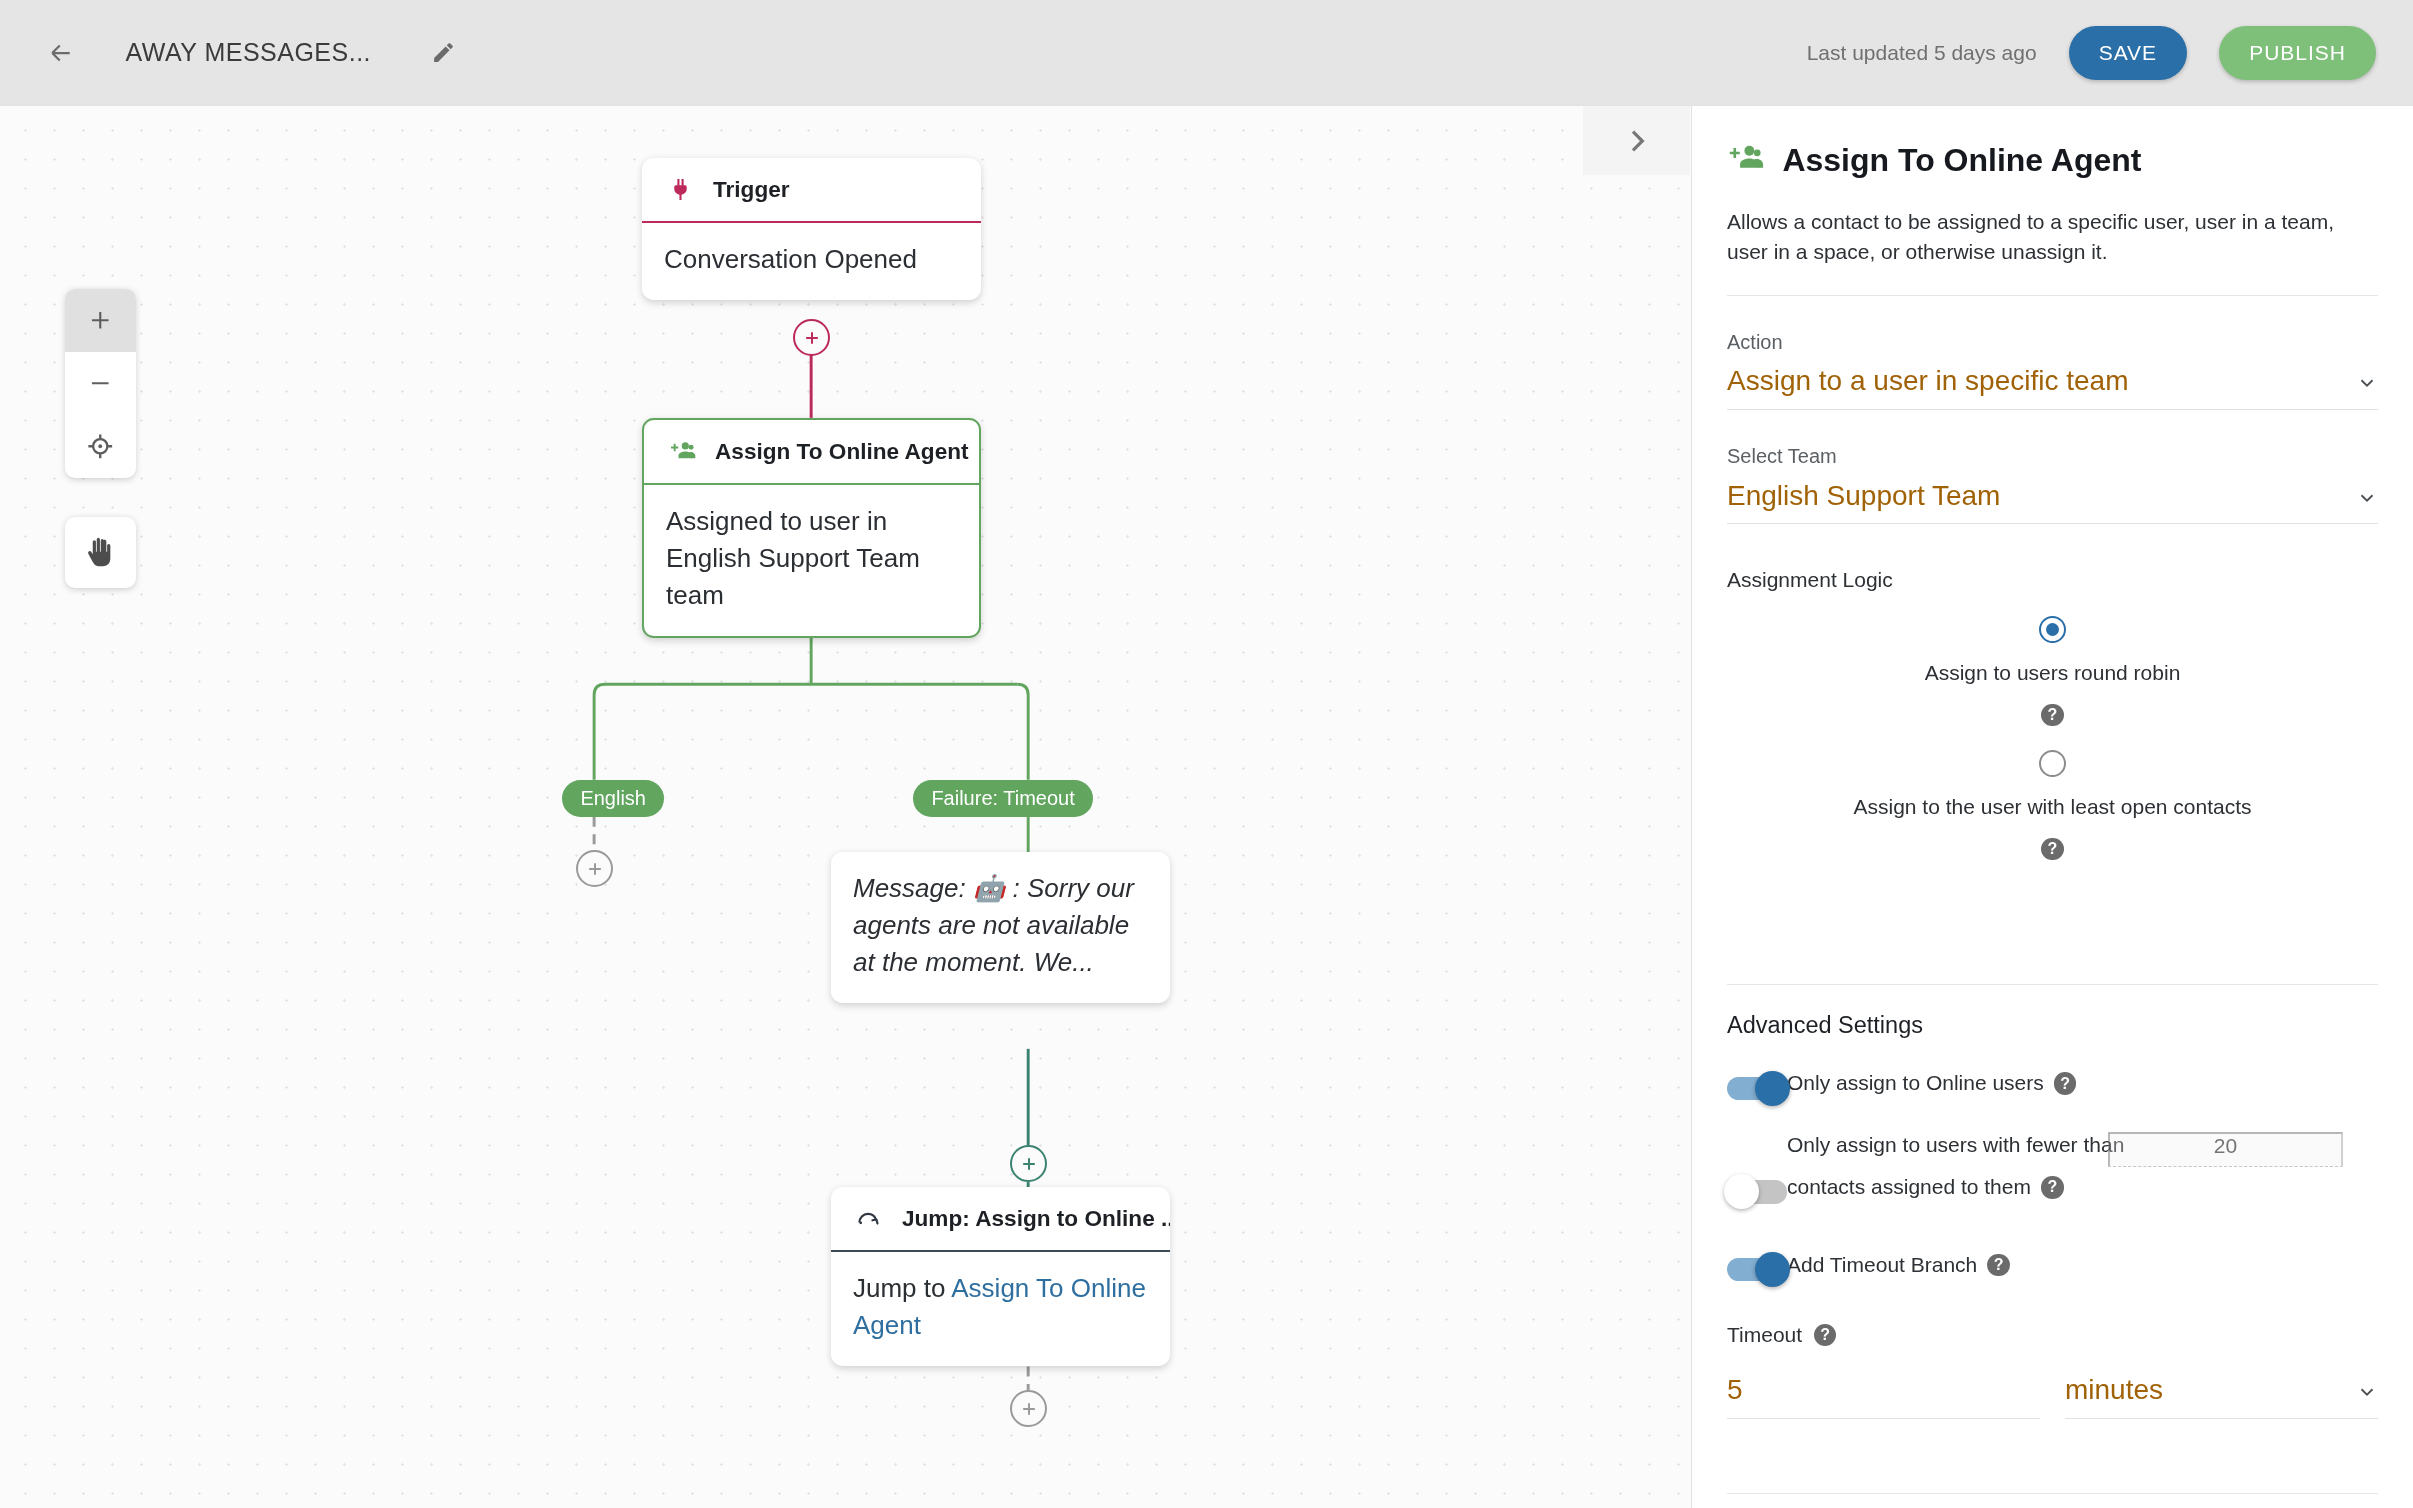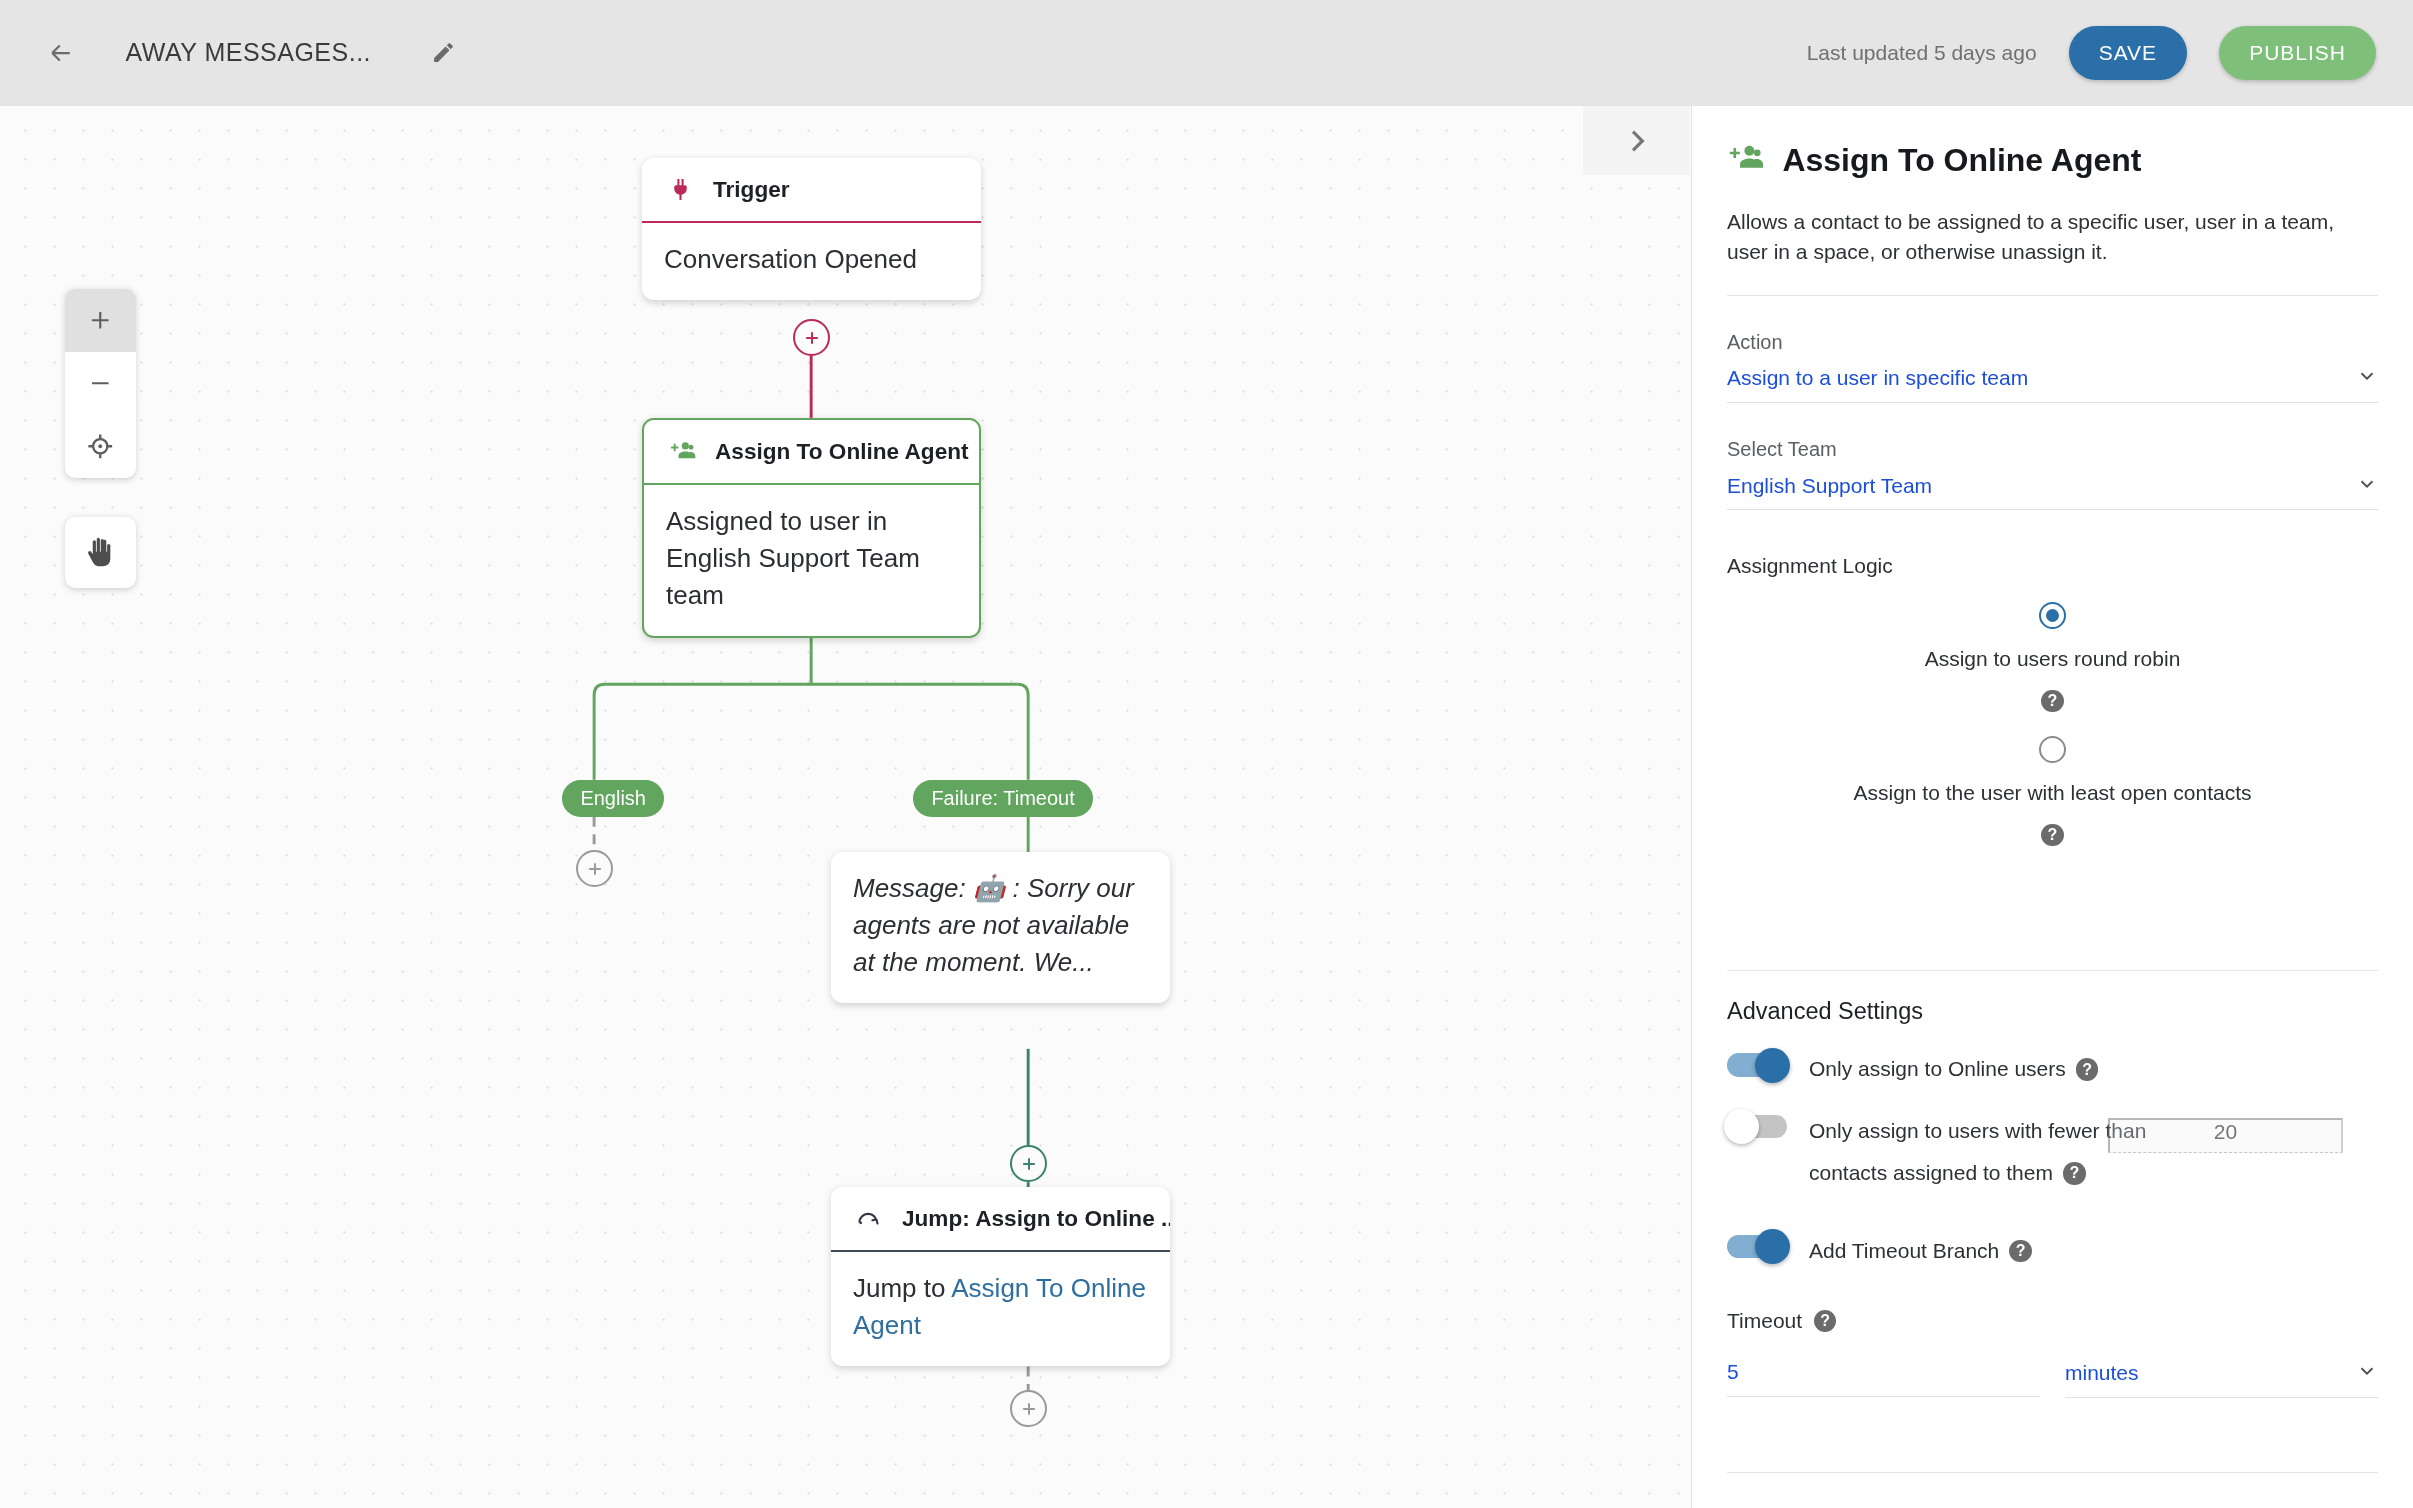--- a/index.html
+++ b/index.html
@@ -177,21 +177,21 @@
   }
   .divider { height: 0.8px; background: #e6e6e6; margin: 27px 0 0 0; }
 
   .field { margin-top: 35px; }
   .field-label { font-size: 20px; color: #5a5f64; }
   .select-row {
     margin-top: 11.7px; display: flex; align-items: flex-end;
     border-bottom: 0.8px solid #e0e0e0; padding-bottom: 11.7px;
     cursor: pointer;
   }
-  .select-value { font-size: 21px; color: #1d4ed8; flex: 1; }
+  .select-value { font-size: 28px; color: #a16207; flex: 1; }
   .chev { color: #4a4f54; flex: 0 0 auto; }
 
   .group-label { margin-top: 44px; font-size: 21px; color: #2d3135; }
 
   .radio-row {
     display: flex; align-items: center; gap: 18.4px;
     margin-top: 23.5px; cursor: pointer; flex-direction: column;
   }
   .radio {
     width: 27px; height: 27px; border-radius: 50%;
@@ -209,21 +209,21 @@
     width: 22.6px; height: 22.6px; border-radius: 50%;
     background: #6b6b6b; color: #ffffff;
     font-size: 16px; font-weight: 700;
     display: inline-flex; align-items: center; justify-content: center;
     flex: 0 0 auto; cursor: pointer; line-height: 1;
   }
 
   .section-title { font-size: 23.5px; color: #1d2025; font-weight: 400; }
 
   .toggle-row {
-    display: flex; align-items: flex-start; gap: 22px; margin-top: 28.5px;
+    display: flex; align-items: flex-end; margin-top: 28.5px;
   }
   .toggle {
     position: relative; width: 60px; height: 23.5px; border-radius: 11.7px;
     flex: 0 0 auto; cursor: pointer;
   }
   .toggle .knob {
     position: absolute; top: -5.9px; width: 35px; height: 35px;
     border-radius: 50%; box-shadow: 0 1.7px 4.2px rgba(0,0,0,0.3);
   }
   .toggle.on { background: #82aed1; }

